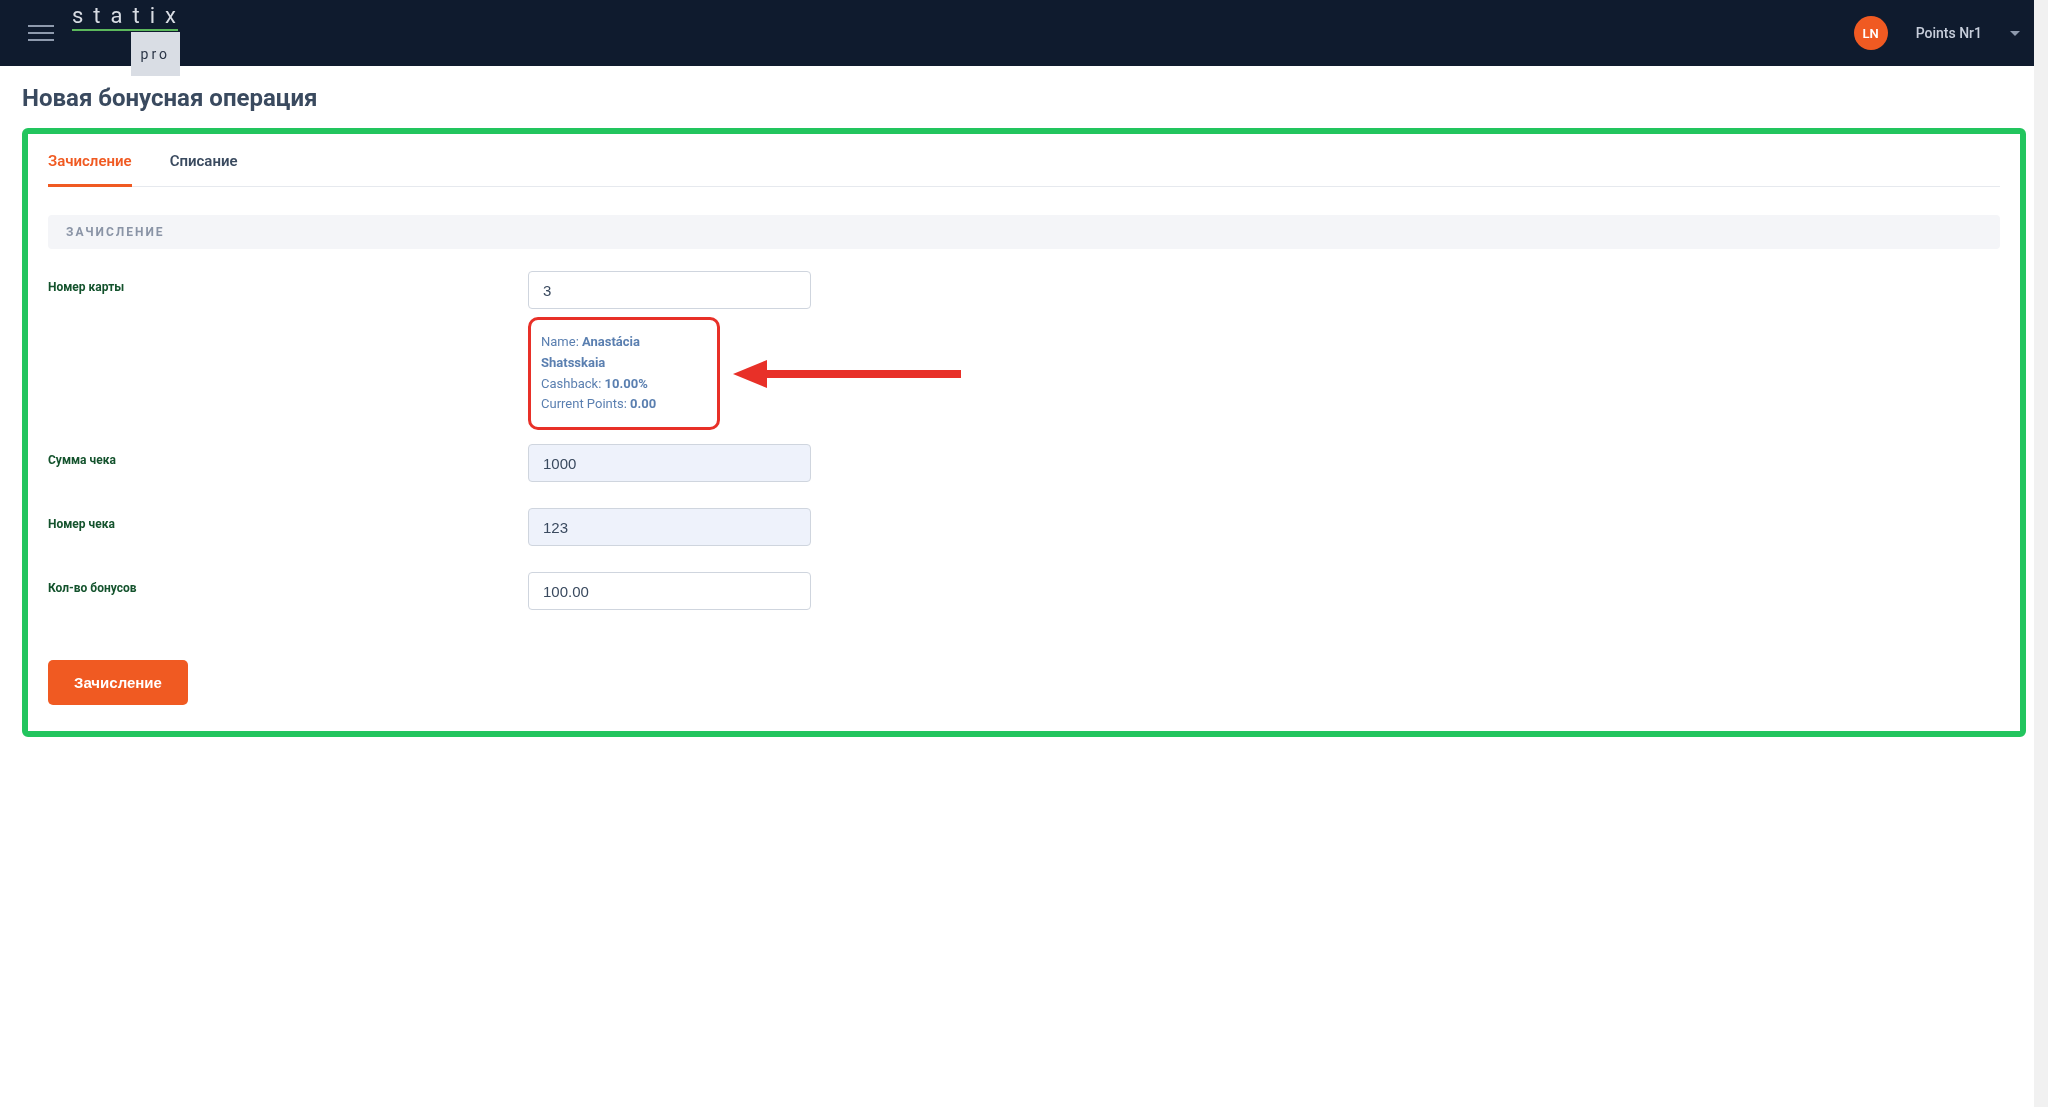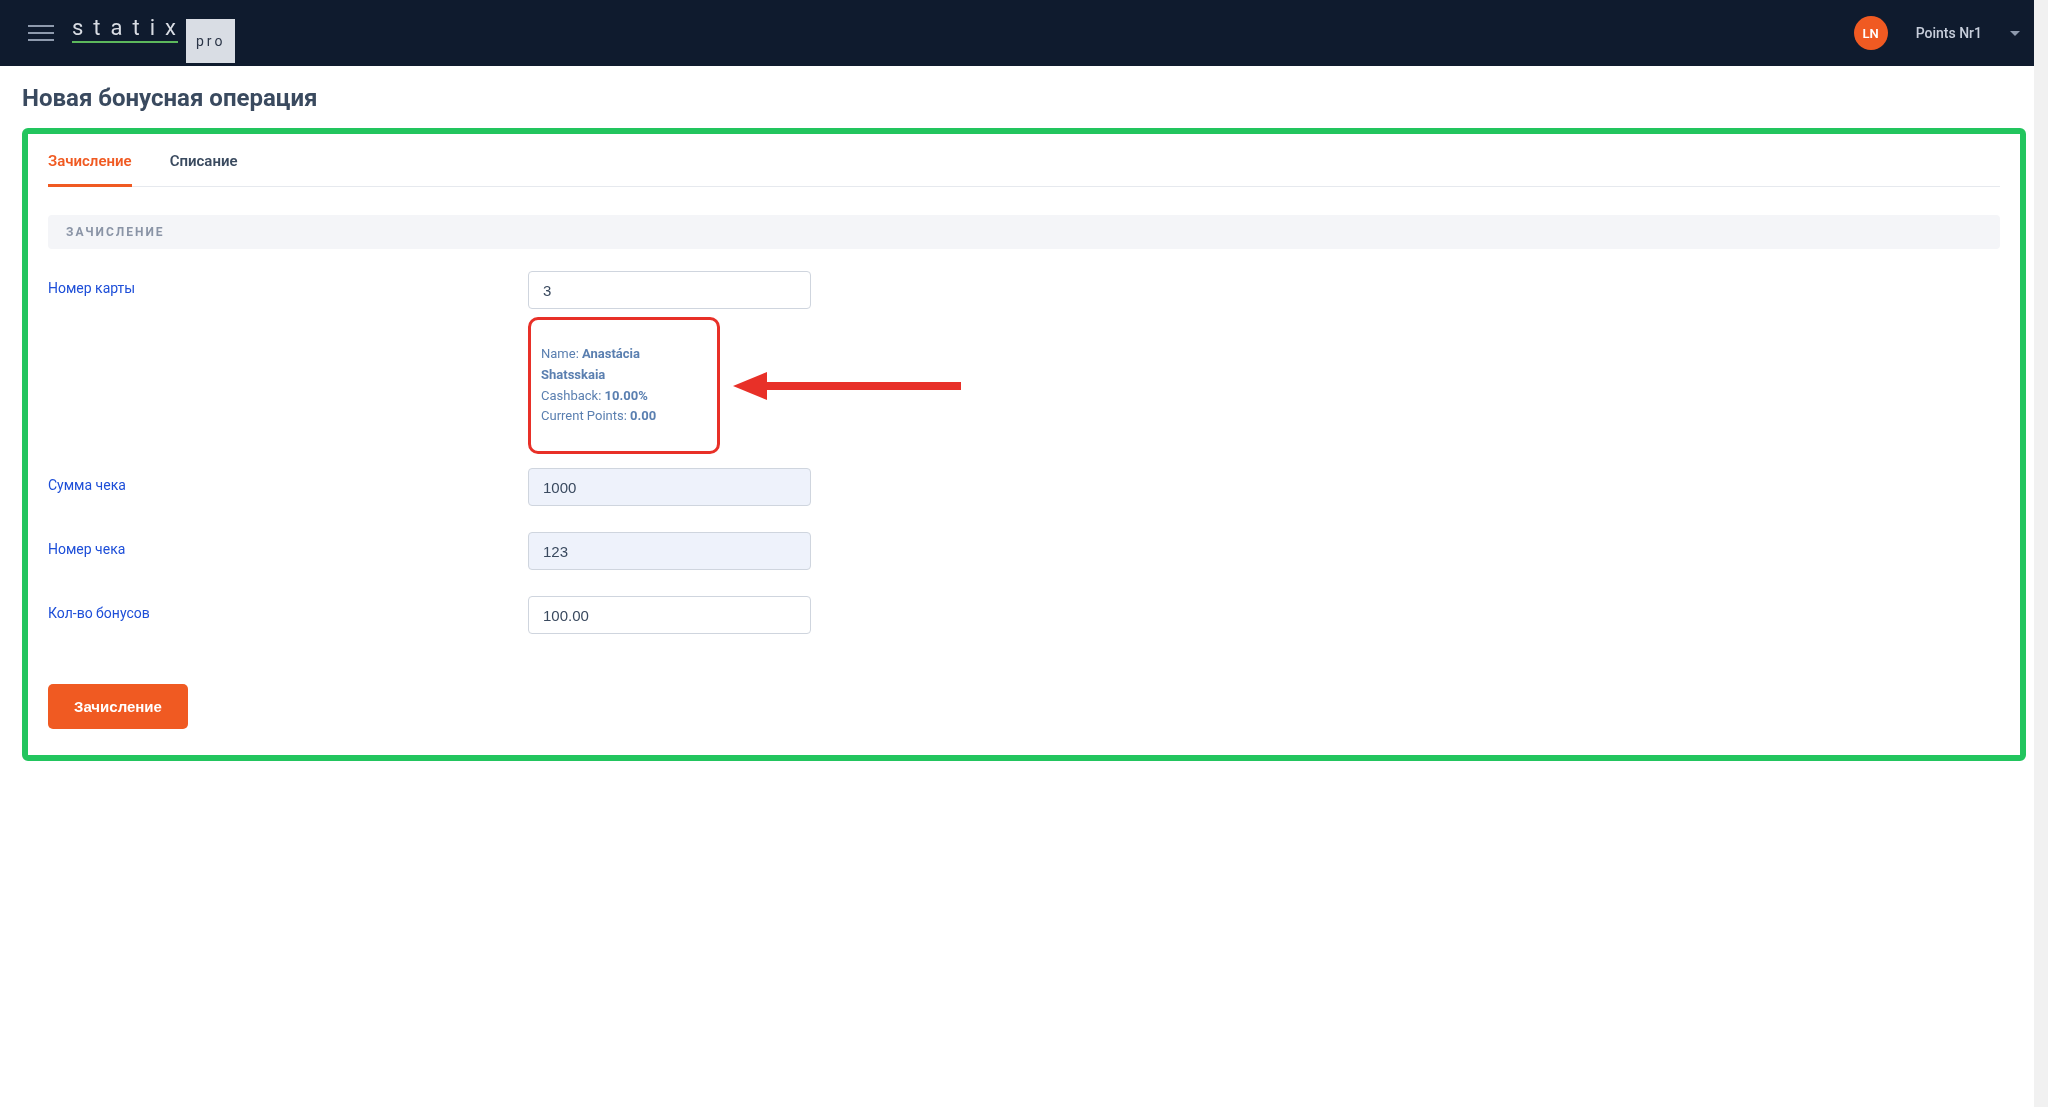--- a/index.html
+++ b/index.html
@@ -32,22 +32,22 @@
       cursor: pointer;
     }
     .menu-icon span {
       display: block;
       width: 26px;
       height: 2px;
       background: #8e9aad;
     }
     .logo {
       display: flex;
-      flex-direction: row;
-      align-items: flex-start;
+      flex-direction: column;
+      align-items: flex-end;
       margin-top: 12px;
     }
     .logo-text {
       color: #d8dce3;
       font-size: 22px;
       letter-spacing: 10px;
       font-weight: 400;
       position: relative;
     }
     .logo-text::after {
@@ -149,43 +149,43 @@
       border-radius: 4px;
       margin-bottom: 22px;
     }
     .form-row {
       display: flex;
       align-items: flex-start;
       margin-bottom: 26px;
     }
     .form-label {
       width: 480px;
-      font-size: 14px;
-      font-weight: 400;
-      color: #1d4ed8;
+      font-size: 12px;
+      font-weight: 700;
+      color: #14532d;
       padding-top: 9px;
     }
     .form-control {
       width: 283px;
       height: 38px;
       border: 1px solid #cfd5de;
       border-radius: 4px;
       padding: 0 14px;
       font-size: 15px;
       color: #3a4a5f;
       background: #fff;
     }
     .form-control.readonly-blue {
       background: #eef2fb;
     }
     .info-box {
       width: 192px;
       border: 3px solid #e83028;
       border-radius: 10px;
-      padding: 24px 10px;
+      padding: 12px 10px;
       margin-top: 2px;
       position: relative;
     }
     .info-line {
       font-size: 13px;
       color: #5a7fb0;
       line-height: 1.6;
     }
     .info-line strong {
       font-weight: 700;

